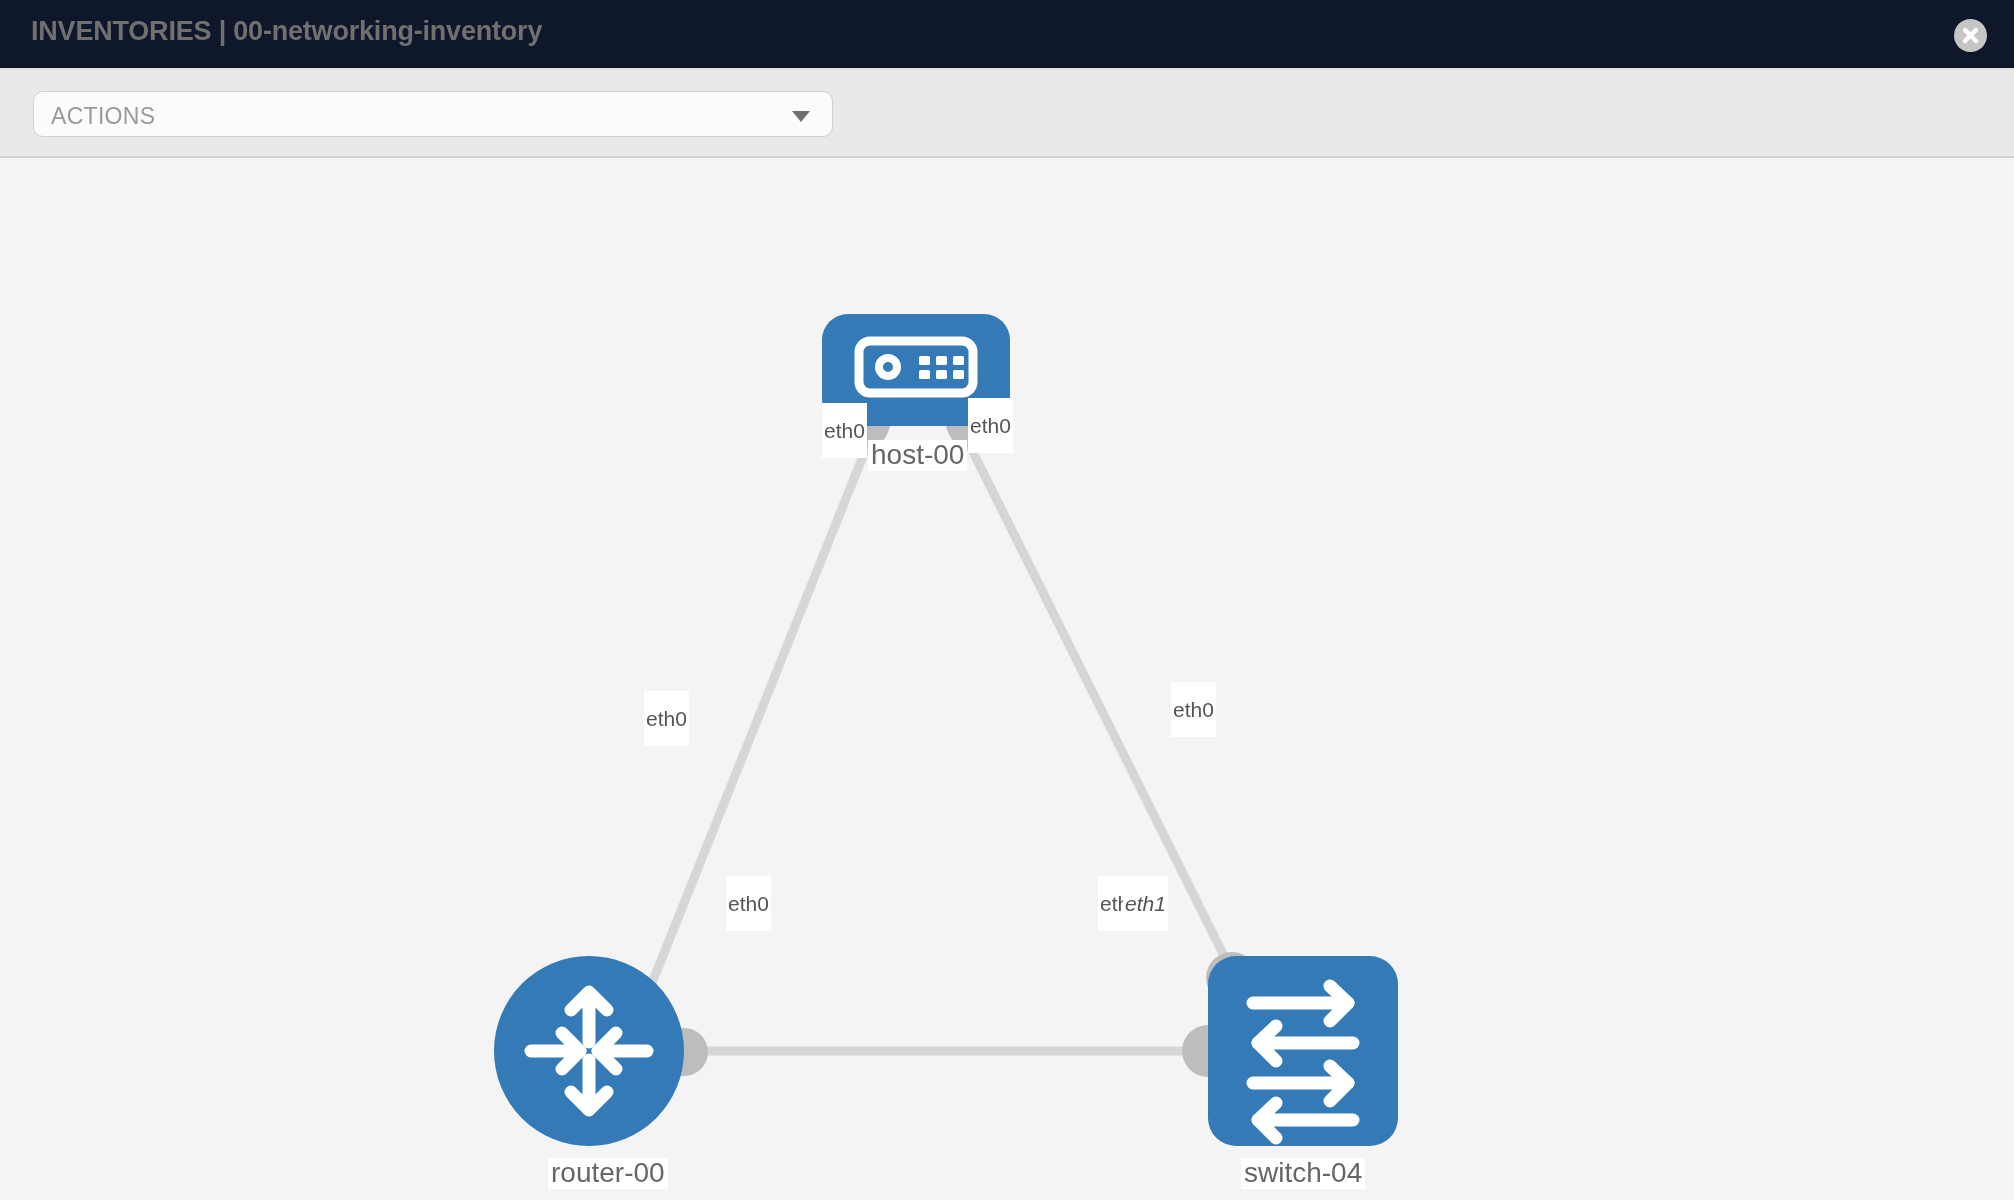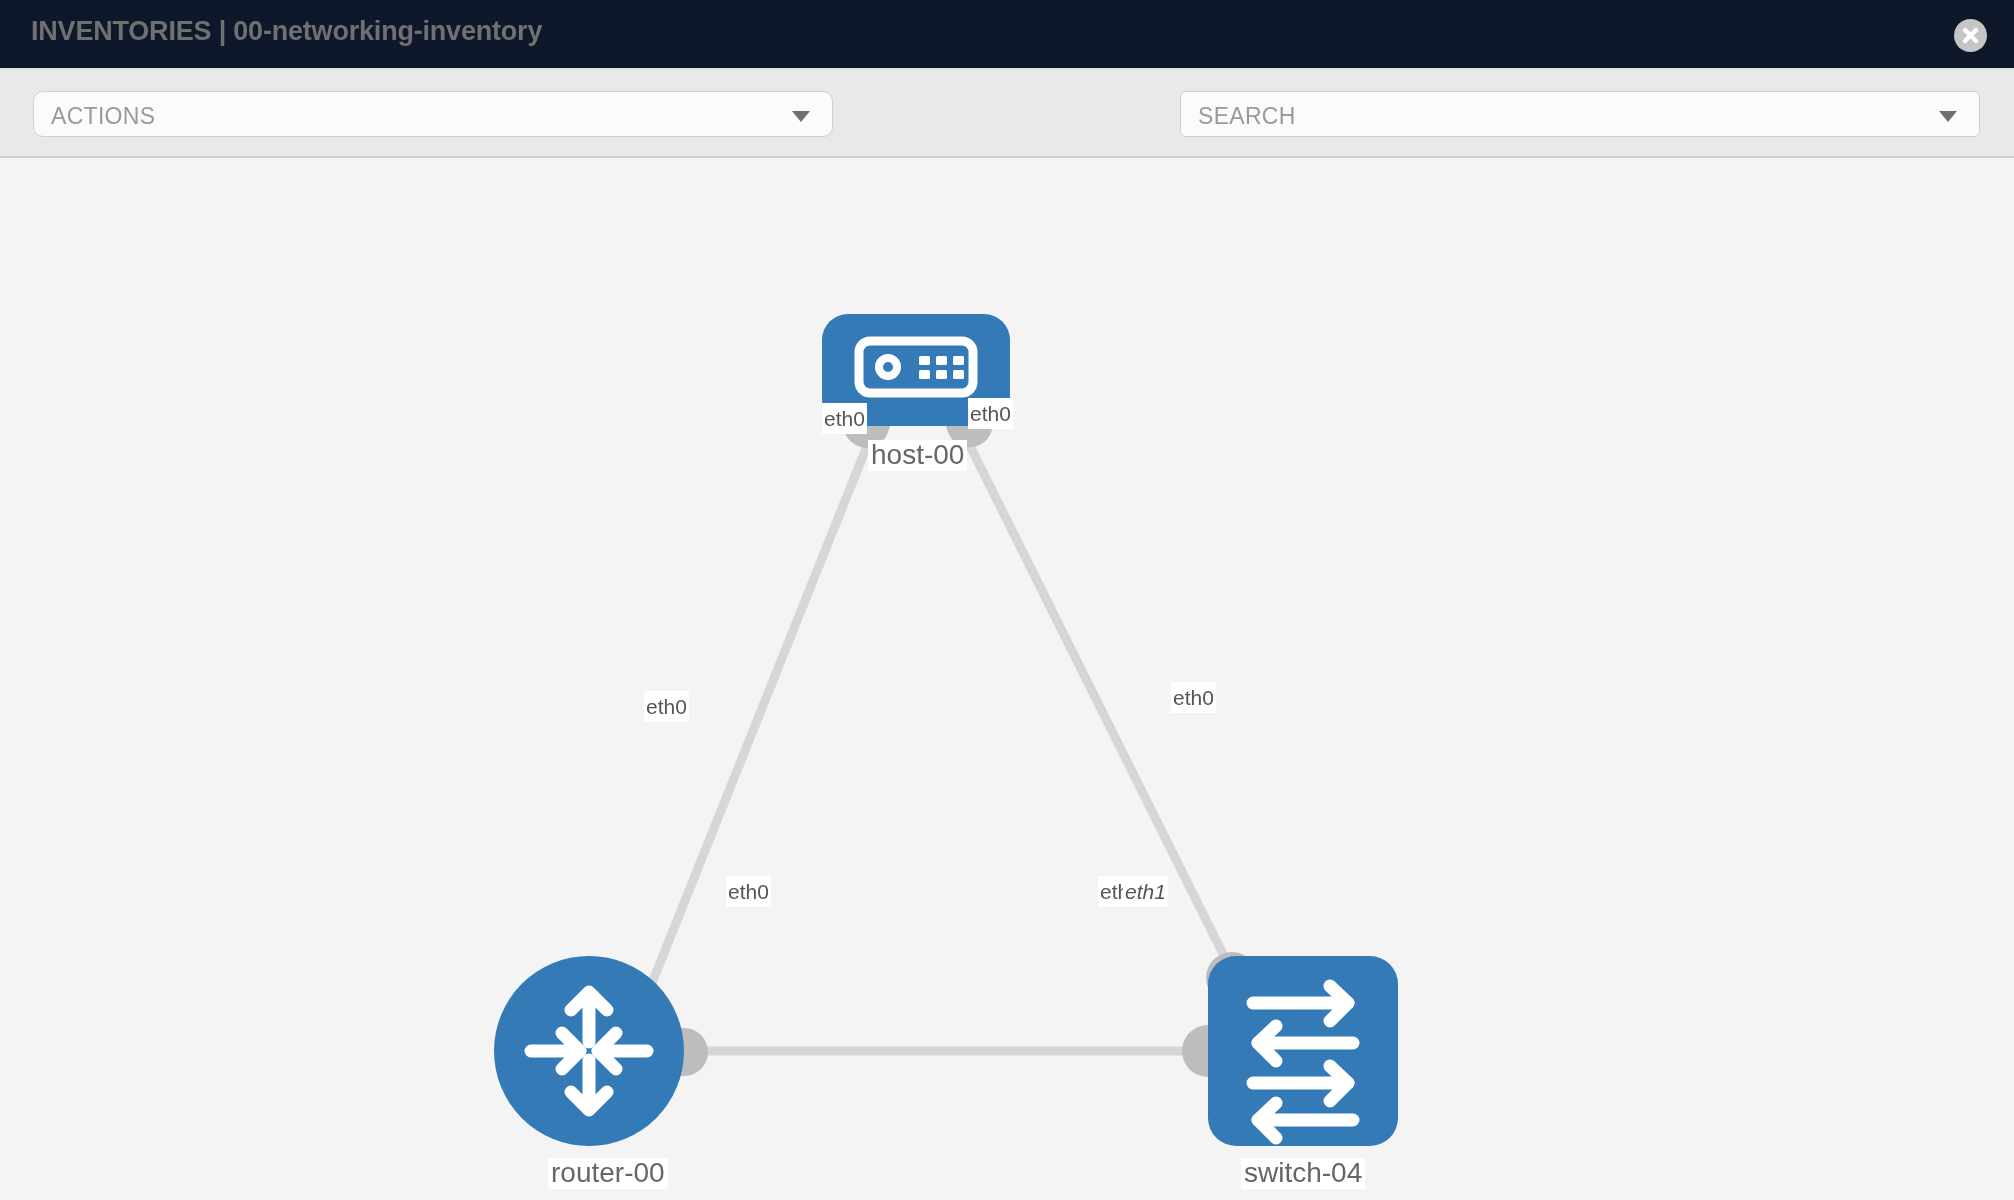--- a/index.html
+++ b/index.html
@@ -116,21 +116,21 @@
     line-height: 1.1;
     padding: 0 3px;
   }
   .edge-label {
     position: absolute;
     font-size: 21px;
     color: #555555;
     background: #ffffff;
     white-space: nowrap;
     line-height: 1.1;
-    padding: 4px 2px;
+    padding: 16px 2px;
   }
 </style>
 </head>
 <body>
 
 <div class="header">
   <div class="header-title">INVENTORIES | 00-networking-inventory</div>
   <div class="close-btn">
     <svg width="33" height="33" viewBox="0 0 33 33">
       <circle cx="16.5" cy="16.5" r="16.5" fill="#c6c6c6"></circle>
@@ -155,24 +155,20 @@
   </div>
 
   <div class="tool-icon key">
     <svg width="40" height="40" viewBox="0 0 40 40">
       <g fill="#7b838f">
         <path d="M14.5 5a9.5 9.5 0 1 0 6.2 16.7l2.4 2.4 3.2-1.1 1.6 3.2 3.4-1.1 1.3 3.4 3.2-1.4-2.6-6.6-11-11A9.5 9.5 0 0 0 14.5 5zm-1.8 5.4a3.6 3.6 0 1 1 0 7.2 3.6 3.6 0 0 1 0-7.2z"></path>
       </g>
     </svg>
   </div>
 
-  <div class="search-box">
-    <span class="label">SEARCH</span>
-    <span class="caret-down"></span>
-  </div>
 </div>
 
 <div class="canvas">
 
   <svg class="topology-svg" viewBox="0 0 2014 1042">
 
     <g stroke="#d6d6d6" stroke-width="9" fill="none">
       <line x1="875" y1="268" x2="640" y2="855"></line>
       <line x1="960" y1="268" x2="1235" y2="820"></line>
       <line x1="690" y1="893" x2="1210" y2="893"></line>

